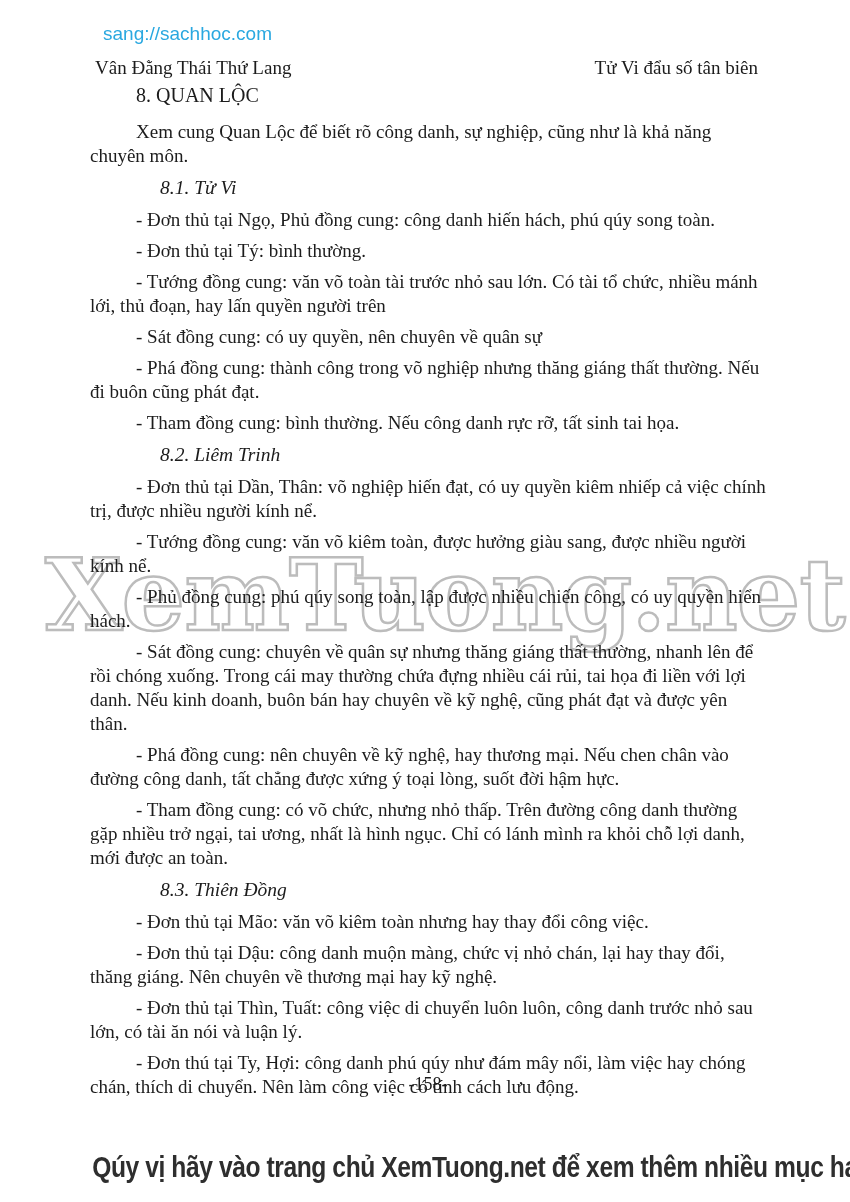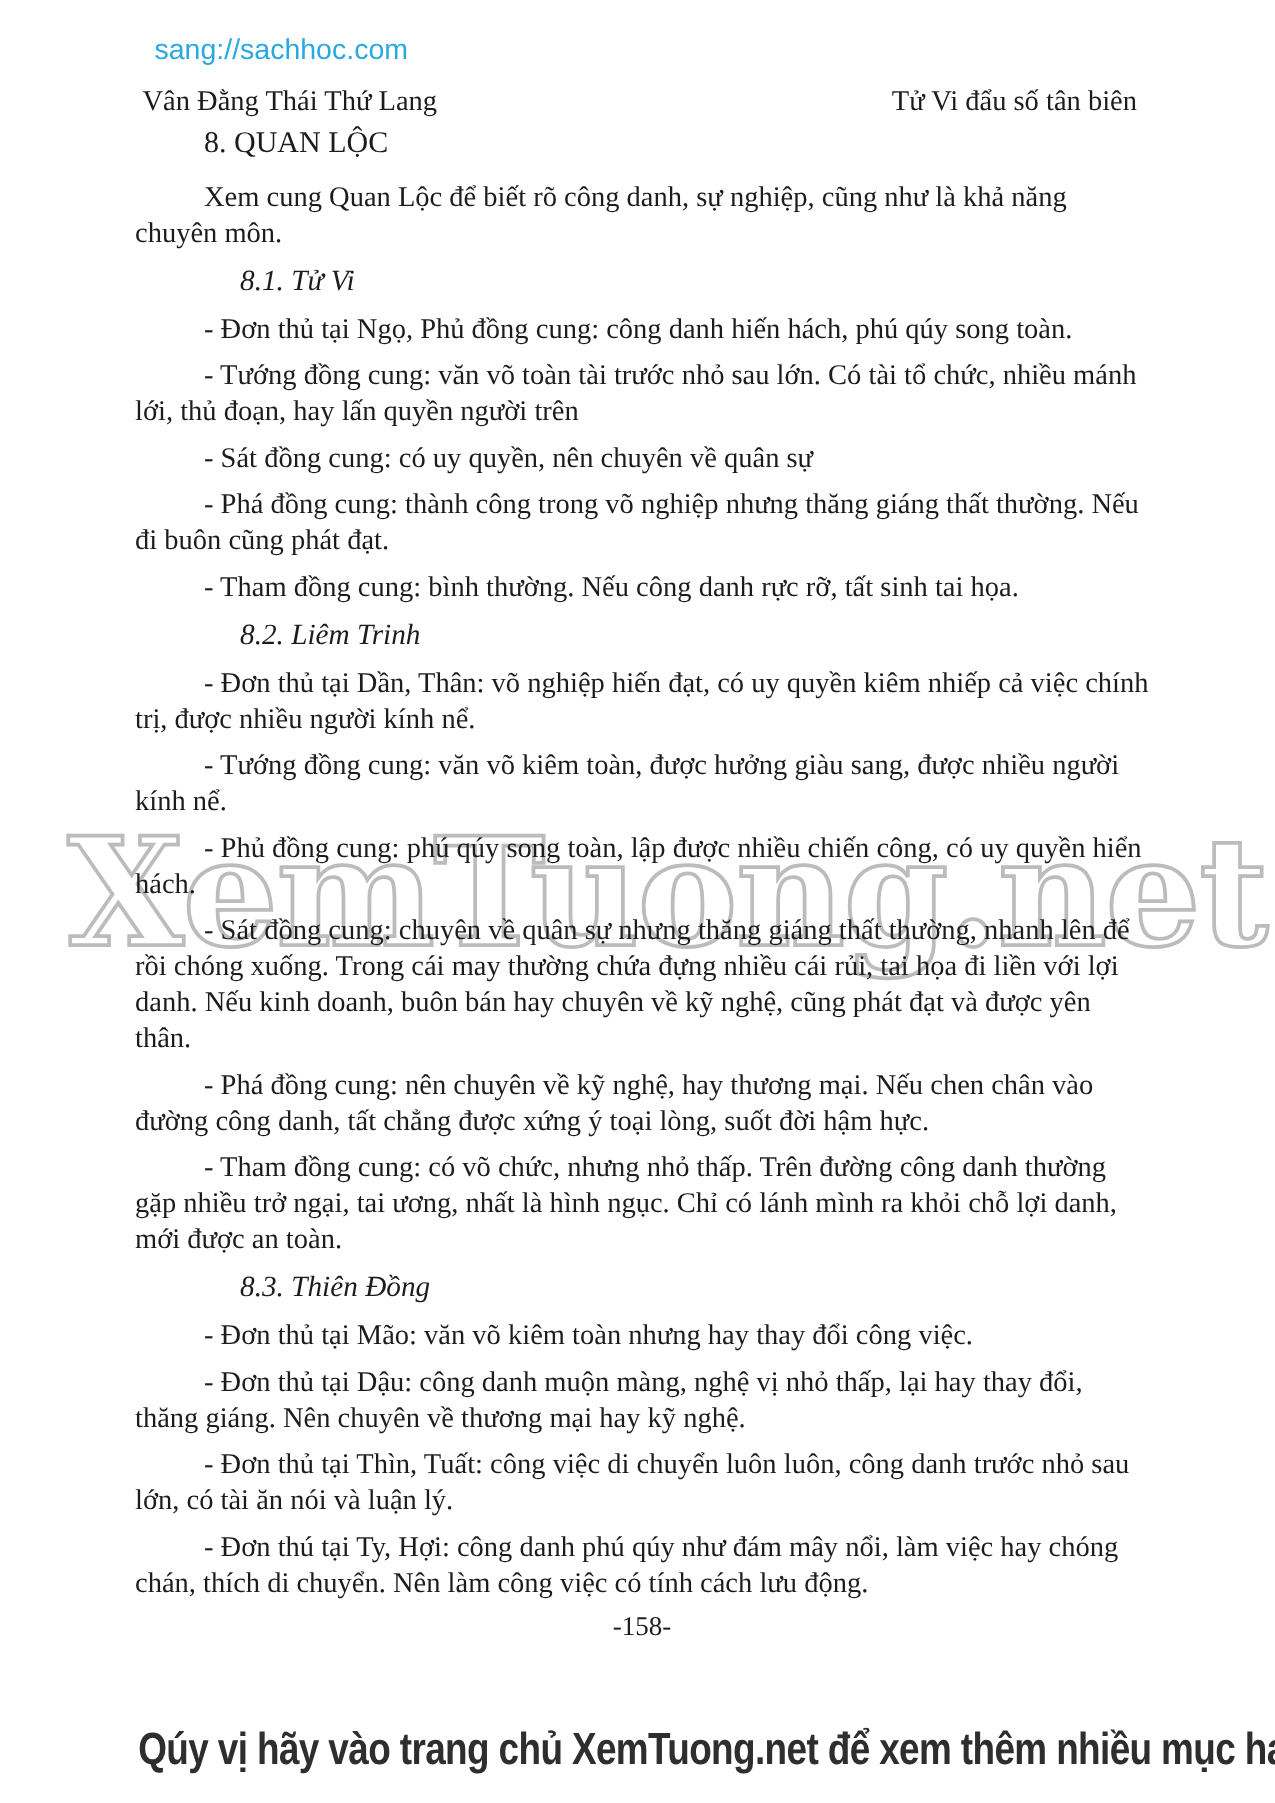--- a/index.html
+++ b/index.html
@@ -115,34 +115,35 @@
   </div>
 
   <div class="watermark">XemTuong.net</div>
 
   <div class="content">
     <div class="doc-title">8. QUAN LỘC</div>
     <p class="bodypara">Xem cung Quan Lộc để biết rõ công danh, sự nghiệp, cũng như là khả năng chuyên môn.</p>
     <div id="sections-container">
         <div class="section-heading">8.1. Tử Vi</div>
         <p class="bodypara">- Đơn thủ tại Ngọ, Phủ đồng cung: công danh hiến hách, phú qúy song toàn.</p>
+        <p class="bodypara">- Đơn thủ tại Tý: bình thường.</p>
         <p class="bodypara">- Tướng đồng cung: văn võ toàn tài trước nhỏ sau lớn. Có tài tổ chức, nhiều mánh lới, thủ đoạn, hay lấn quyền người trên</p>
         <p class="bodypara">- Sát đồng cung: có uy quyền, nên chuyên về quân sự</p>
         <p class="bodypara">- Phá đồng cung: thành công trong võ nghiệp nhưng thăng giáng thất thường. Nếu đi buôn cũng phát đạt.</p>
         <p class="bodypara">- Tham đồng cung: bình thường. Nếu công danh rực rỡ, tất sinh tai họa.</p>
         <div class="section-heading">8.2. Liêm Trinh</div>
         <p class="bodypara">- Đơn thủ tại Dần, Thân: võ nghiệp hiến đạt, có uy quyền kiêm nhiếp cả việc chính trị, được nhiều người kính nể.</p>
         <p class="bodypara">- Tướng đồng cung: văn võ kiêm toàn, được hưởng giàu sang, được nhiều người kính nể.</p>
         <p class="bodypara">- Phủ đồng cung: phú qúy song toàn, lập được nhiều chiến công, có uy quyền hiển hách.</p>
         <p class="bodypara">- Sát đồng cung: chuyên về quân sự nhưng thăng giáng thất thường, nhanh lên để rồi chóng xuống. Trong cái may thường chứa đựng nhiều cái rủi, tai họa đi liền với lợi danh. Nếu kinh doanh, buôn bán hay chuyên về kỹ nghệ, cũng phát đạt và được yên thân.</p>
         <p class="bodypara">- Phá đồng cung: nên chuyên về kỹ nghệ, hay thương mại. Nếu chen chân vào đường công danh, tất chẳng được xứng ý toại lòng, suốt đời hậm hực.</p>
         <p class="bodypara">- Tham đồng cung: có võ chức, nhưng nhỏ thấp. Trên đường công danh thường gặp nhiều trở ngại, tai ương, nhất là hình ngục. Chỉ có lánh mình ra khỏi chỗ lợi danh, mới được an toàn.</p>
         <div class="section-heading">8.3. Thiên Đồng</div>
         <p class="bodypara">- Đơn thủ tại Mão: văn võ kiêm toàn nhưng hay thay đổi công việc.</p>
-        <p class="bodypara">- Đơn thủ tại Dậu: công danh muộn màng, nghệ vị nhỏ thấp, lại hay thay đổi, thăng giáng. Nên chuyên về thương mại hay kỹ nghệ.</p>
+        <p class="bodypara">- Đơn thủ tại Dậu: công danh muộn màng, chức vị nhỏ chán, lại hay thay đổi, thăng giáng. Nên chuyên về thương mại hay kỹ nghệ.</p>
         <p class="bodypara">- Đơn thủ tại Thìn, Tuất: công việc di chuyển luôn luôn, công danh trước nhỏ sau lớn, có tài ăn nói và luận lý.</p>
         <p class="bodypara">- Đơn thú tại Ty, Hợi: công danh phú qúy như đám mây nổi, làm việc hay chóng chán, thích di chuyển. Nên làm công việc có tính cách lưu động.</p>
       </div>
   </div>
 
   <div class="page-number">-158-</div>
 
   <div class="footer">
     <span class="footer-text">Qúy vị hãy vào trang chủ XemTuong.net để xem thêm nhiều mục hay khác</span>
   </div>

